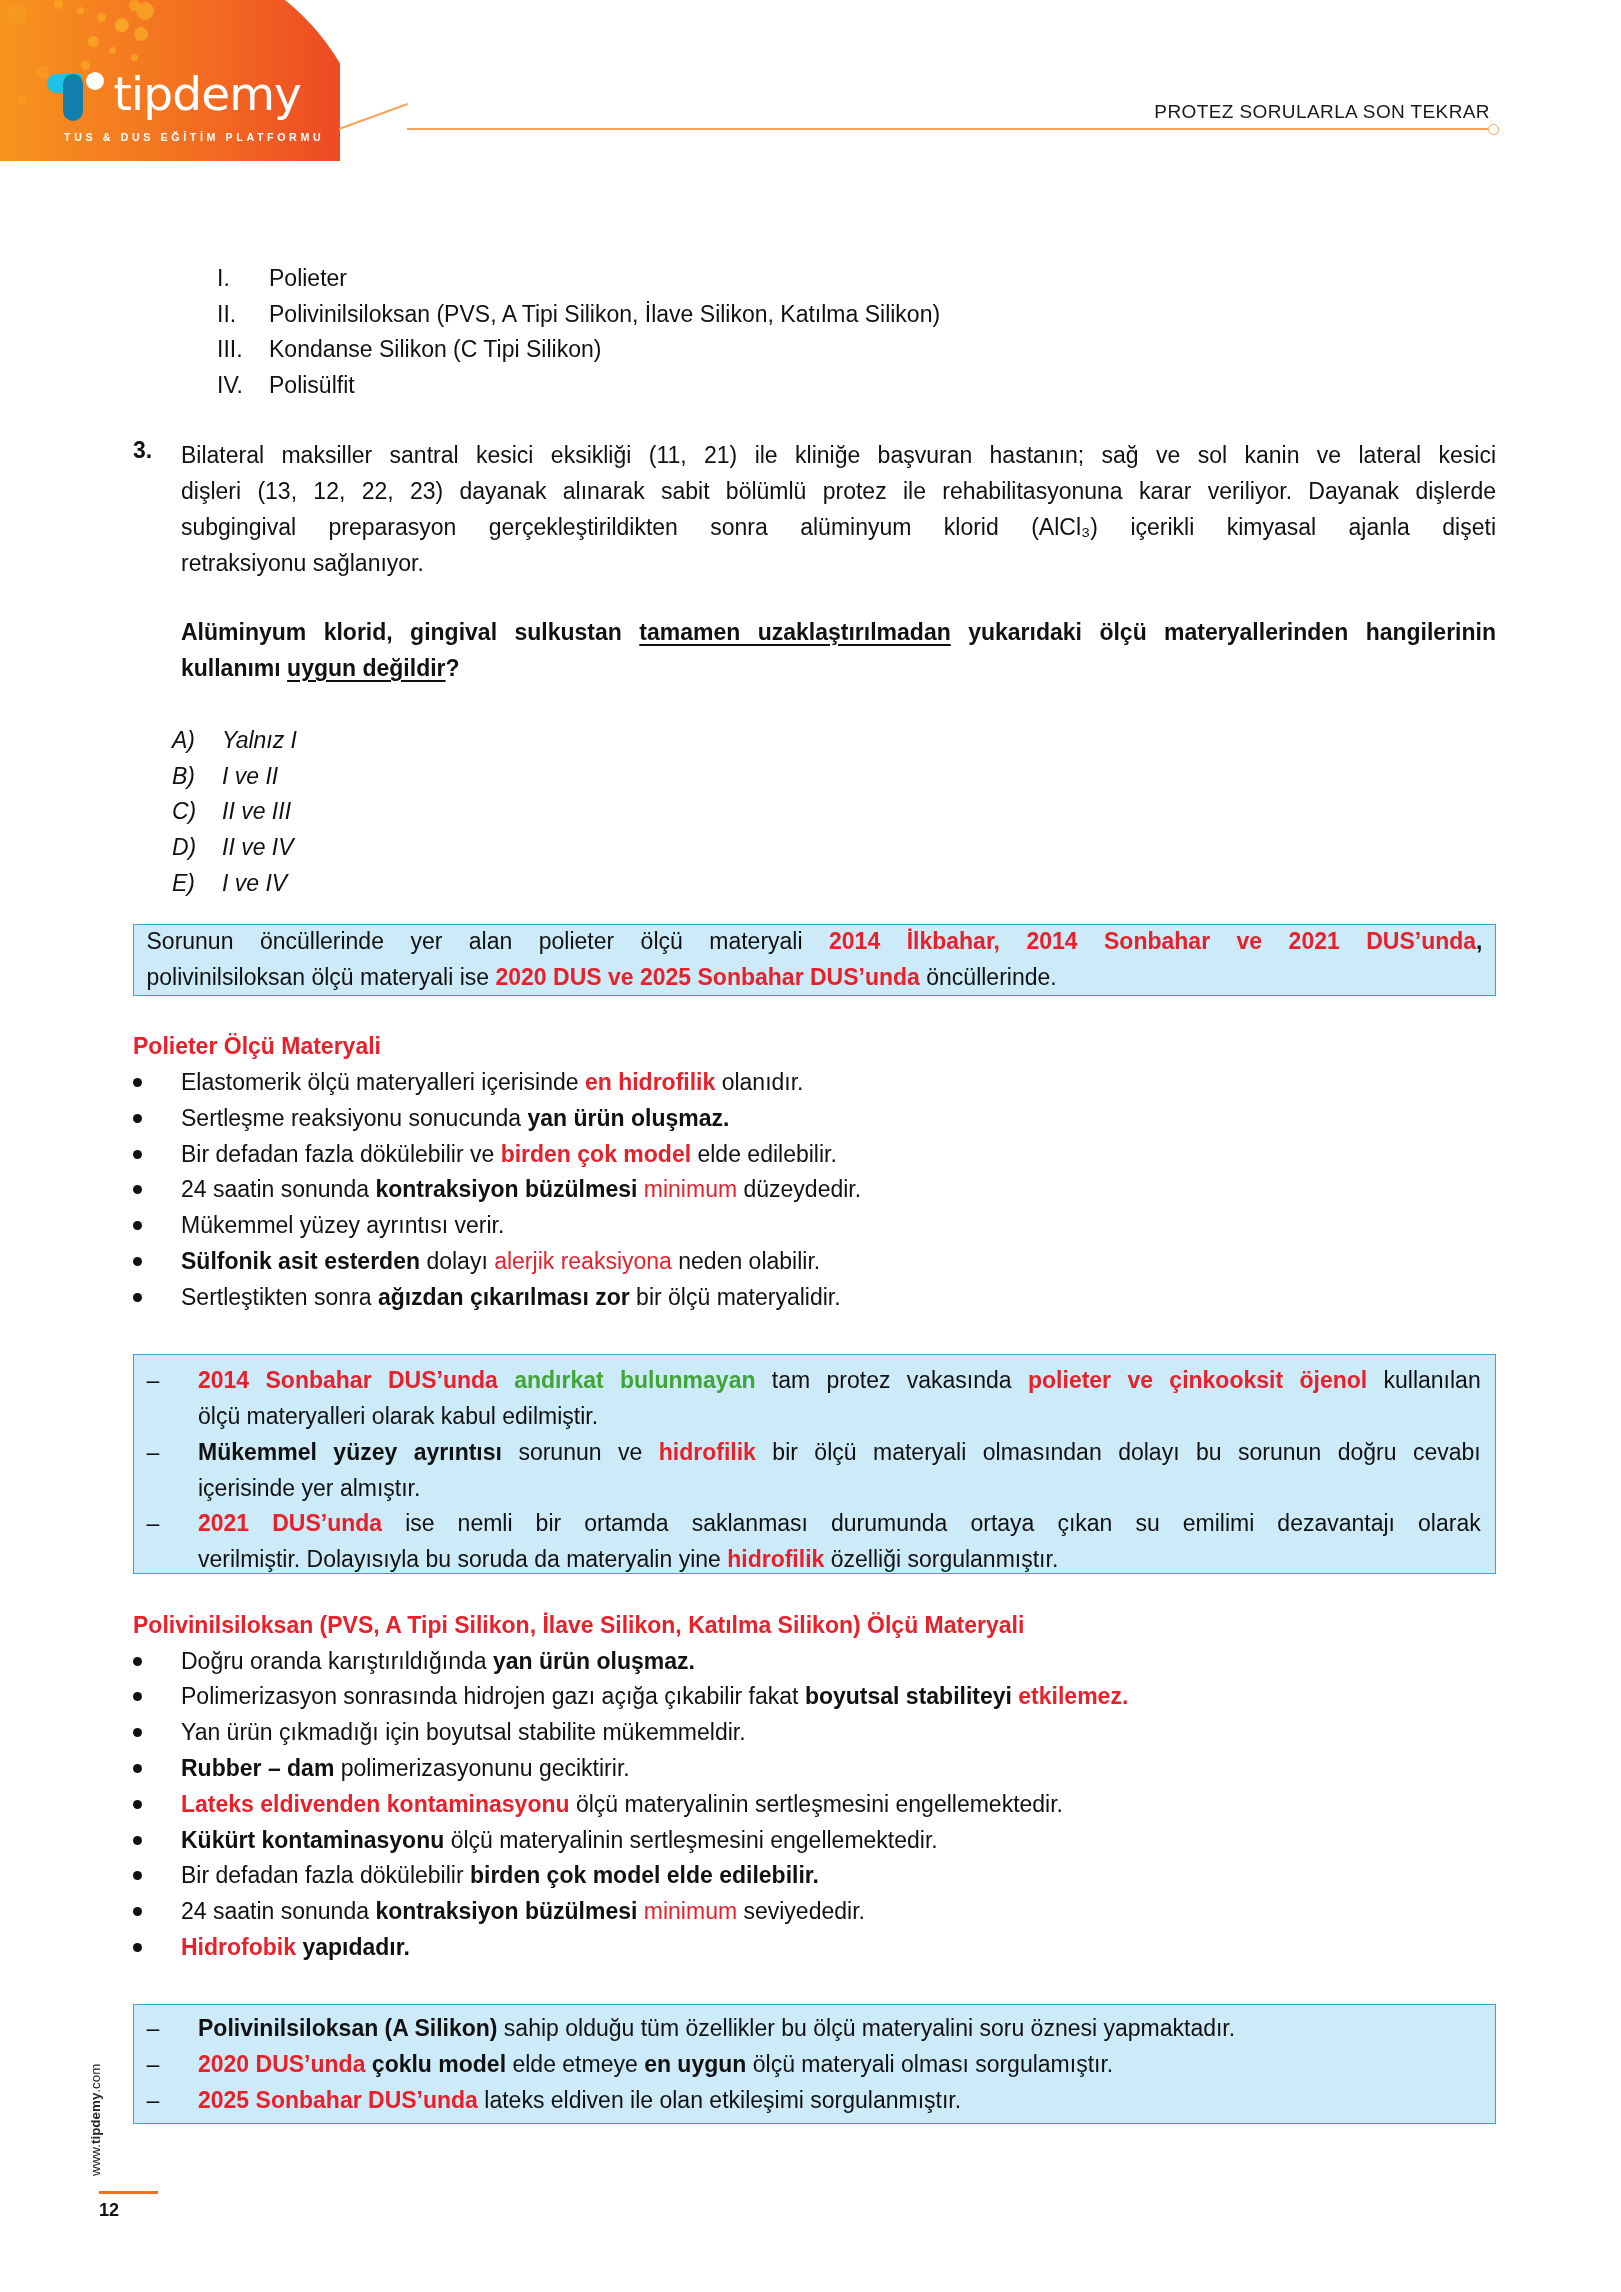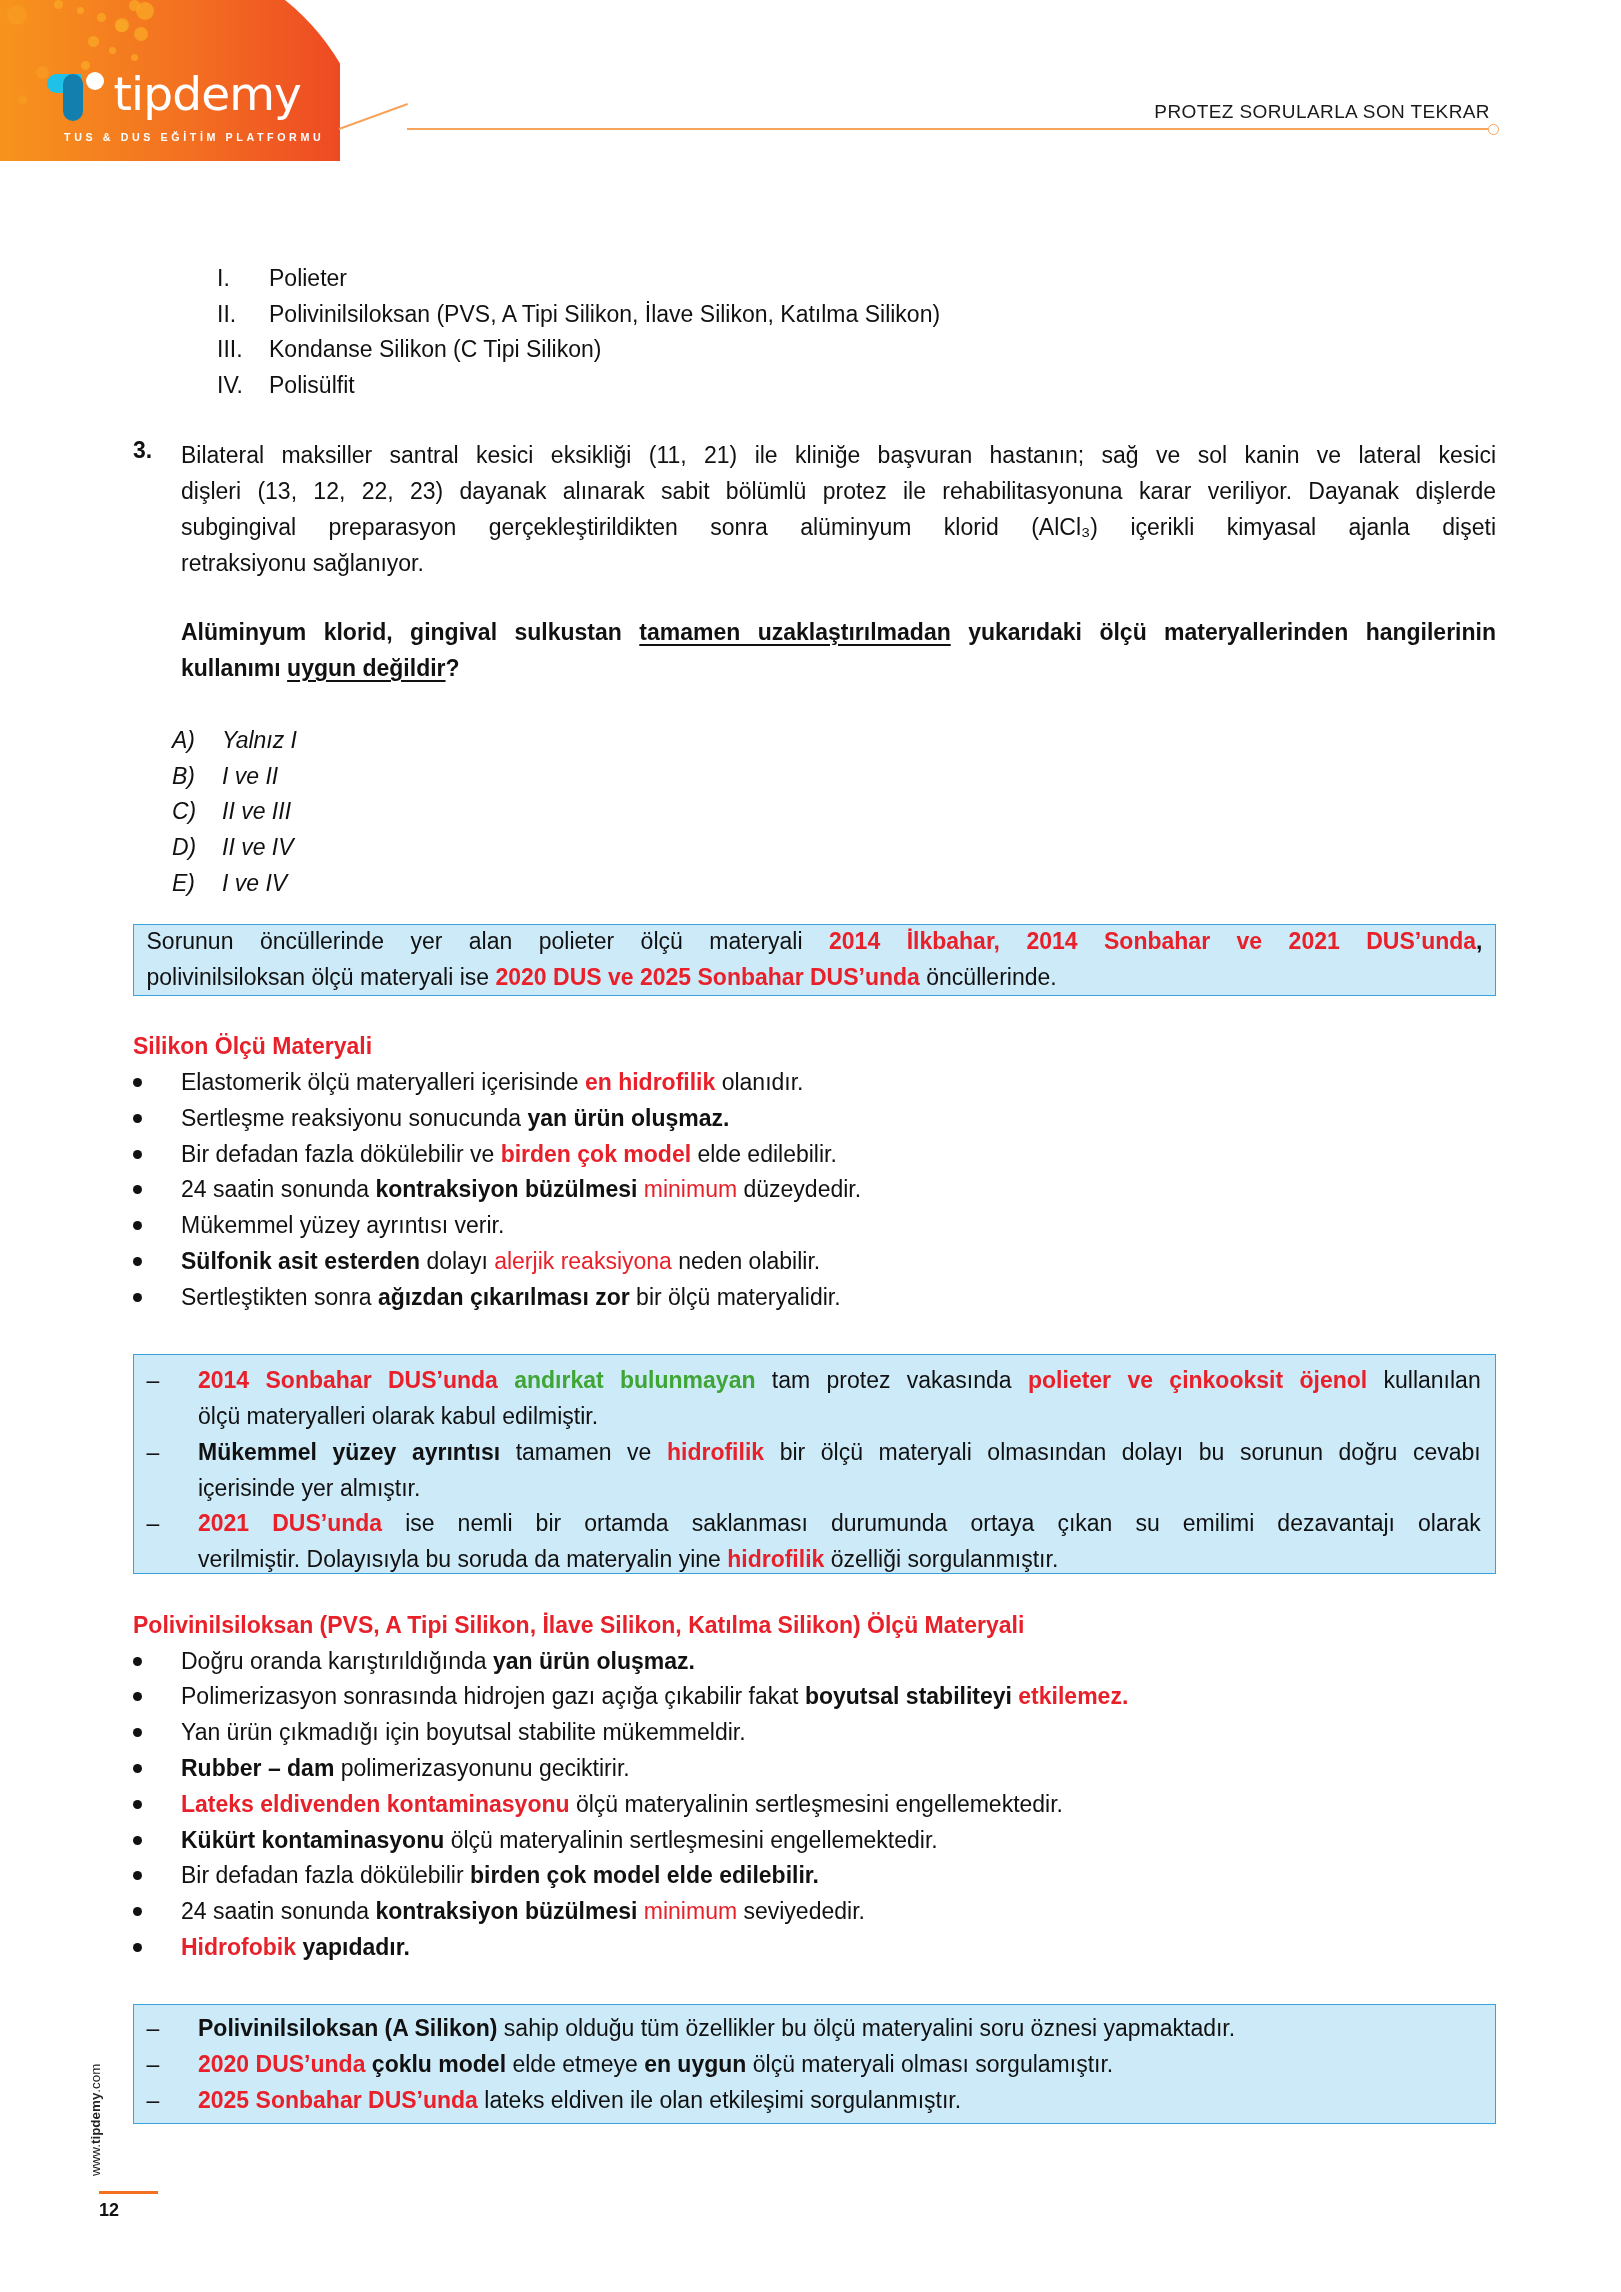--- a/index.html
+++ b/index.html
@@ -116,36 +116,36 @@
 <div class="t opt" style="top:758px"><span class="letter">B)</span><span>I ve II</span></div>
 <div class="t opt" style="top:793px"><span class="letter">C)</span><span>II ve III</span></div>
 <div class="t opt" style="top:829px"><span class="letter">D)</span><span>II ve IV</span></div>
 <div class="t opt" style="top:865px"><span class="letter">E)</span><span>I ve IV</span></div>
 
 <div class="box" style="top:924px;height:72px">
   <div class="line justify" style="top:-1.8px"><span>Sorunun öncüllerinde yer alan polieter ölçü materyali </span><span class="red b">2014 İlkbahar, 2014 Sonbahar ve 2021 DUS’unda</span><span class="b">,</span></div>
   <div class="line" style="top:34px"><span>polivinilsiloksan ölçü materyali ise </span><span class="red b">2020 DUS ve 2025 Sonbahar DUS’unda</span><span> öncüllerinde.</span></div>
 </div>
 
-<div class="section-title" style="top:1028px">Silikon Ölçü Materyali</div>
+<div class="section-title" style="top:1028px">Polieter Ölçü Materyali</div>
 
 <div class="bullet" style="top:1064px"><span class="dot-b"></span><span>Elastomerik ölçü materyalleri içerisinde </span><span class="red b">en hidrofilik</span><span> olanıdır.</span></div>
 <div class="bullet" style="top:1100px"><span class="dot-b"></span><span>Sertleşme reaksiyonu sonucunda </span><span class="b">yan ürün oluşmaz.</span></div>
 <div class="bullet" style="top:1136px"><span class="dot-b"></span><span>Bir defadan fazla dökülebilir ve </span><span class="red b">birden çok model</span><span> elde edilebilir.</span></div>
 <div class="bullet" style="top:1171px"><span class="dot-b"></span><span>24 saatin sonunda </span><span class="b">kontraksiyon büzülmesi</span><span> </span><span class="red">minimum</span><span> düzeydedir.</span></div>
 <div class="bullet" style="top:1207px"><span class="dot-b"></span><span>Mükemmel yüzey ayrıntısı verir.</span></div>
 <div class="bullet" style="top:1243px"><span class="dot-b"></span><span class="b">Sülfonik asit esterden</span><span> dolayı </span><span class="red">alerjik reaksiyona</span><span> neden olabilir.</span></div>
 <div class="bullet" style="top:1279px"><span class="dot-b"></span><span>Sertleştikten sonra </span><span class="b">ağızdan çıkarılması zor</span><span> bir ölçü materyalidir.</span></div>
 
 <div class="box" style="top:1354px;height:220px">
   <span class="dash" style="top:7.2px">–</span>
   <div class="dl justify" style="top:7.2px"><span class="red b">2014 Sonbahar DUS’unda</span><span> </span><span class="green b">andırkat bulunmayan</span><span> tam protez vakasında </span><span class="red b">polieter ve çinkooksit öjenol</span><span> kullanılan</span></div>
   <div class="dl" style="top:43px">ölçü materyalleri olarak kabul edilmiştir.</div>
   <span class="dash" style="top:79px">–</span>
-  <div class="dl justify" style="top:79px"><span class="b">Mükemmel yüzey ayrıntısı</span><span> tamamen ve </span><span class="red b">hidrofilik</span><span> bir ölçü materyali olmasından dolayı bu sorunun doğru cevabı</span></div>
+  <div class="dl justify" style="top:79px"><span class="b">Mükemmel yüzey ayrıntısı</span><span> sorunun ve </span><span class="red b">hidrofilik</span><span> bir ölçü materyali olmasından dolayı bu sorunun doğru cevabı</span></div>
   <div class="dl" style="top:115px">içerisinde yer almıştır.</div>
   <span class="dash" style="top:150px">–</span>
   <div class="dl justify" style="top:150px"><span class="red b">2021 DUS’unda</span><span> ise nemli bir ortamda saklanması durumunda ortaya çıkan su emilimi dezavantajı olarak</span></div>
   <div class="dl" style="top:186px"><span>verilmiştir. Dolayısıyla bu soruda da materyalin yine </span><span class="red b">hidrofilik</span><span> özelliği sorgulanmıştır.</span></div>
 </div>
 
 <div class="section-title" style="top:1607px">Polivinilsiloksan (PVS, A Tipi Silikon, İlave Silikon, Katılma Silikon) Ölçü Materyali</div>
 
 <div class="bullet" style="top:1643px"><span class="dot-b"></span><span>Doğru oranda karıştırıldığında </span><span class="b">yan ürün oluşmaz.</span></div>
 <div class="bullet" style="top:1678px"><span class="dot-b"></span><span>Polimerizasyon sonrasında hidrojen gazı açığa çıkabilir fakat </span><span class="b">boyutsal stabiliteyi</span><span> </span><span class="red b">etkilemez.</span></div>

